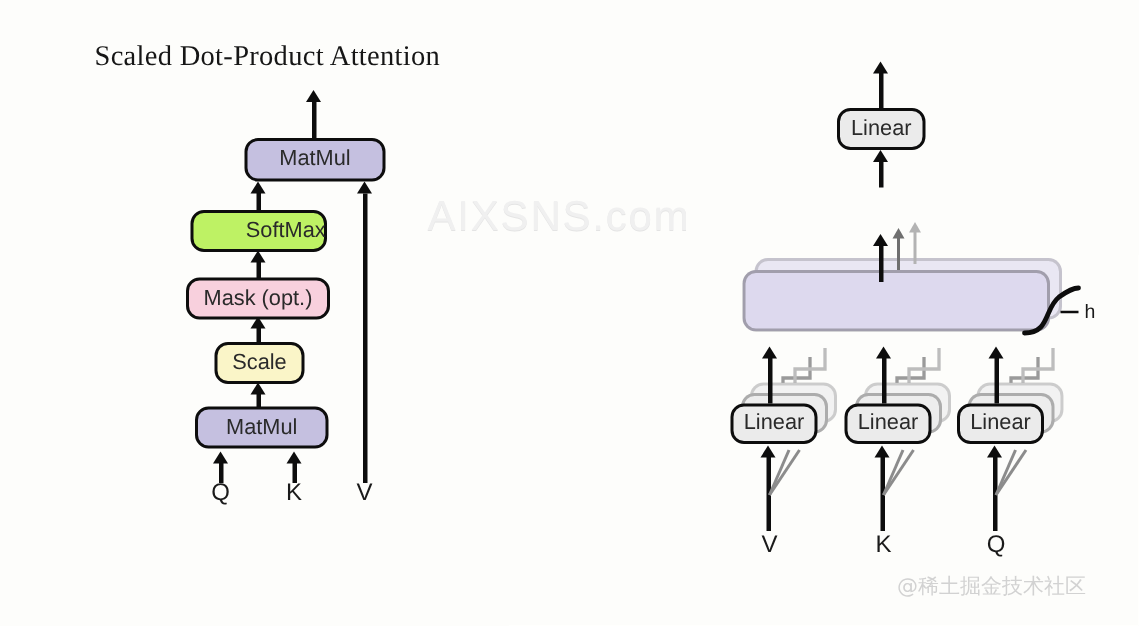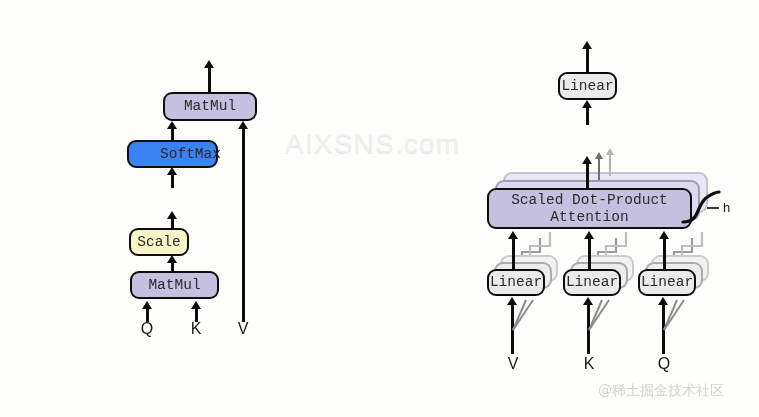--- a/index.html
+++ b/index.html
@@ -30,21 +30,21 @@
   .node {
     position: absolute;
     box-sizing: border-box;
     border: 2.5px solid #0d0d0d;
     border-radius: 9px;
     display: flex;
     align-items: center;
     justify-content: center;
     color: #2a2a2a;
     font-size: 14.5px;
-    font-family: Liberation Mono, monospace;
+    font-family: Liberation Sans, sans-serif;
     line-height: 1.12;
     text-align: center;
     z-index: 6;
   }
   .node.two-line { font-size: 14.5px; flex-direction: column; }
 
   
   .ghost {
     position: absolute;
     box-sizing: border-box;
@@ -117,46 +117,50 @@
     white-space: nowrap;
   }
   svg.overlay { position: absolute; left:0; top:0; width:759px; height:417px; z-index: 8; pointer-events: none; }
   svg.under   { position: absolute; left:0; top:0; width:759px; height:417px; z-index: 2; pointer-events: none; }
 </style>
 </head>
 <body>
 
 <div id="page">
 
+  <div class="title" id="title-left">Scaled Dot-Product Attention</div>
 
   <div class="wm-center" style="left:285px; top:128px;">AIXSNS.com</div>
   <div class="wm-corner" style="left:598px; top:382px;">@稀土掘金技术社区</div>
 
   <div class="vline" style="left:208px; top:66px;  height:28px;"></div>
   <div class="arrowhead" style="left:204px; top:60px;"></div>
 
   <div class="node" style="left:163px; top:92px; width:94px; height:29px; background:#c5c0e0;">
     <span>MatMul</span>
   </div>
 
   <div class="vline" style="left:171px; top:128px; height:16px;"></div>
   <div class="arrowhead" style="left:167px; top:121px;"></div>
 
-  <div class="node" style="left:127px; top:140px; width:91px; height:28px; background:#3b82f6;padding-left:36px;">
+  <div class="node" style="left:127px; top:140px; width:91px; height:28px; background:#bef264;padding-left:36px;">
     <span>SoftMax</span>
   </div>
 
   <div class="vline" style="left:171px; top:174px; height:14px;"></div>
   <div class="arrowhead" style="left:167px; top:167px;"></div>
 
+  <div class="node" style="left:124px; top:185px; width:96px; height:28px; background:#f8d0dd;">
+    <span>Mask (opt.)</span>
+  </div>
 
   <div class="vline" style="left:171px; top:218px; height:14px;"></div>
   <div class="arrowhead" style="left:167px; top:211px;"></div>
 
-  <div class="node" style="left:129px; top:228px; width:60px; height:28px; background:#faf5c8;">
+  <div class="node" style="left:143px; top:228px; width:60px; height:28px; background:#faf5c8;">
     <span>Scale</span>
   </div>
 
   <div class="vline" style="left:171px; top:262px; height:14px;"></div>
   <div class="arrowhead" style="left:167px; top:255px;"></div>
 
   <div class="node" style="left:130px; top:271px; width:89px; height:28px; background:#c5c0e0;">
     <span>MatMul</span>
   </div>
 
@@ -188,24 +192,20 @@
 
   <div class="vline thin gray1" style="left:598px; top:158px; height:22px;"></div>
   <div class="arrowhead sm gray1h" style="left:595px; top:152px;"></div>
 
   <div class="vline thin gray2" style="left:609px; top:154px; height:22px;"></div>
   <div class="arrowhead sm gray2h" style="left:606px; top:148px;"></div>
 
   <div class="ghost g2" style="left:503px; top:172px; width:205px; height:41px; background:#e9e7f3;"></div>
   <div class="ghost" style="left:495px; top:180px; width:205px; height:41px; background:#ddd9ee;"></div>
 
-  <div class="node two-line" style="left:487px; top:188px; width:205px; height:41px; background:#c5c0e0;">
-    <span>Scaled Dot-Product</span>
-    <span>Attention</span>
-  </div>
 
   <svg class="overlay" viewBox="0 0 759 417">
     <path d="M 683 222 C 700 222 696 206 706 198 C 713 193 716 192 719 192" fill="none" stroke="#0d0d0d" stroke-width="3.2" stroke-linecap="round"></path>
     <path d="M 707 208 L 719 208" fill="none" stroke="#0d0d0d" stroke-width="1.6"></path>
   </svg>
   <div class="h-label" style="left:723px; top:200px;">h</div>
 
   <svg class="under" viewBox="0 0 759 417">
     <g fill="none" stroke="#9a9a9a" stroke-width="2.2">
       <path d="M 522 262 L 522 252 L 540 252 L 540 238"></path>

